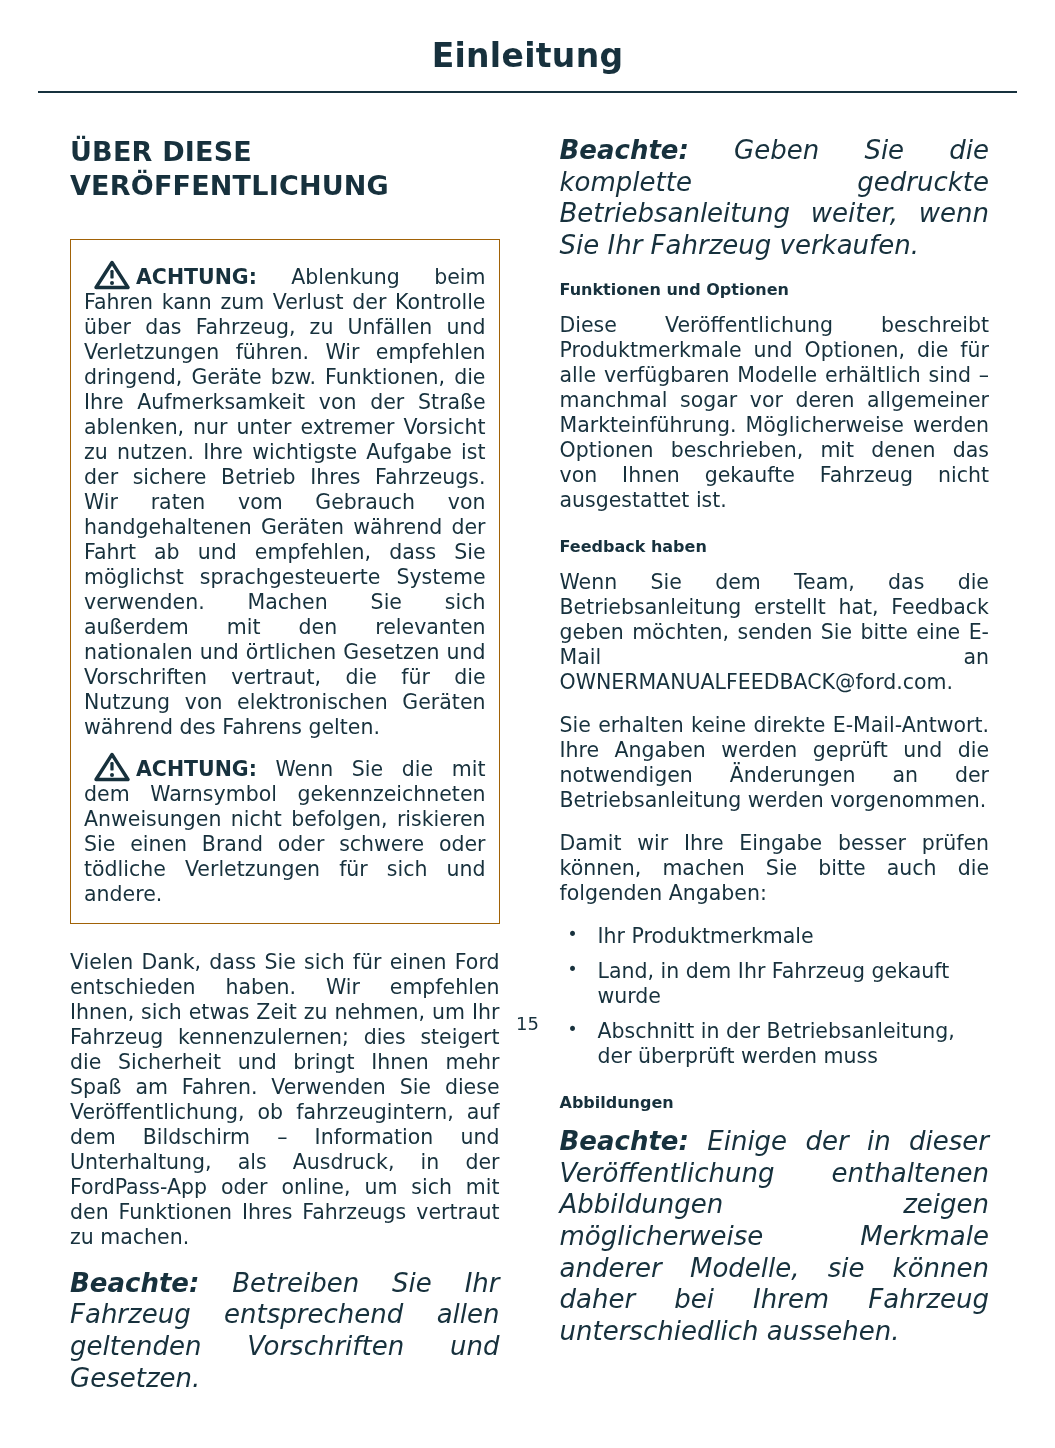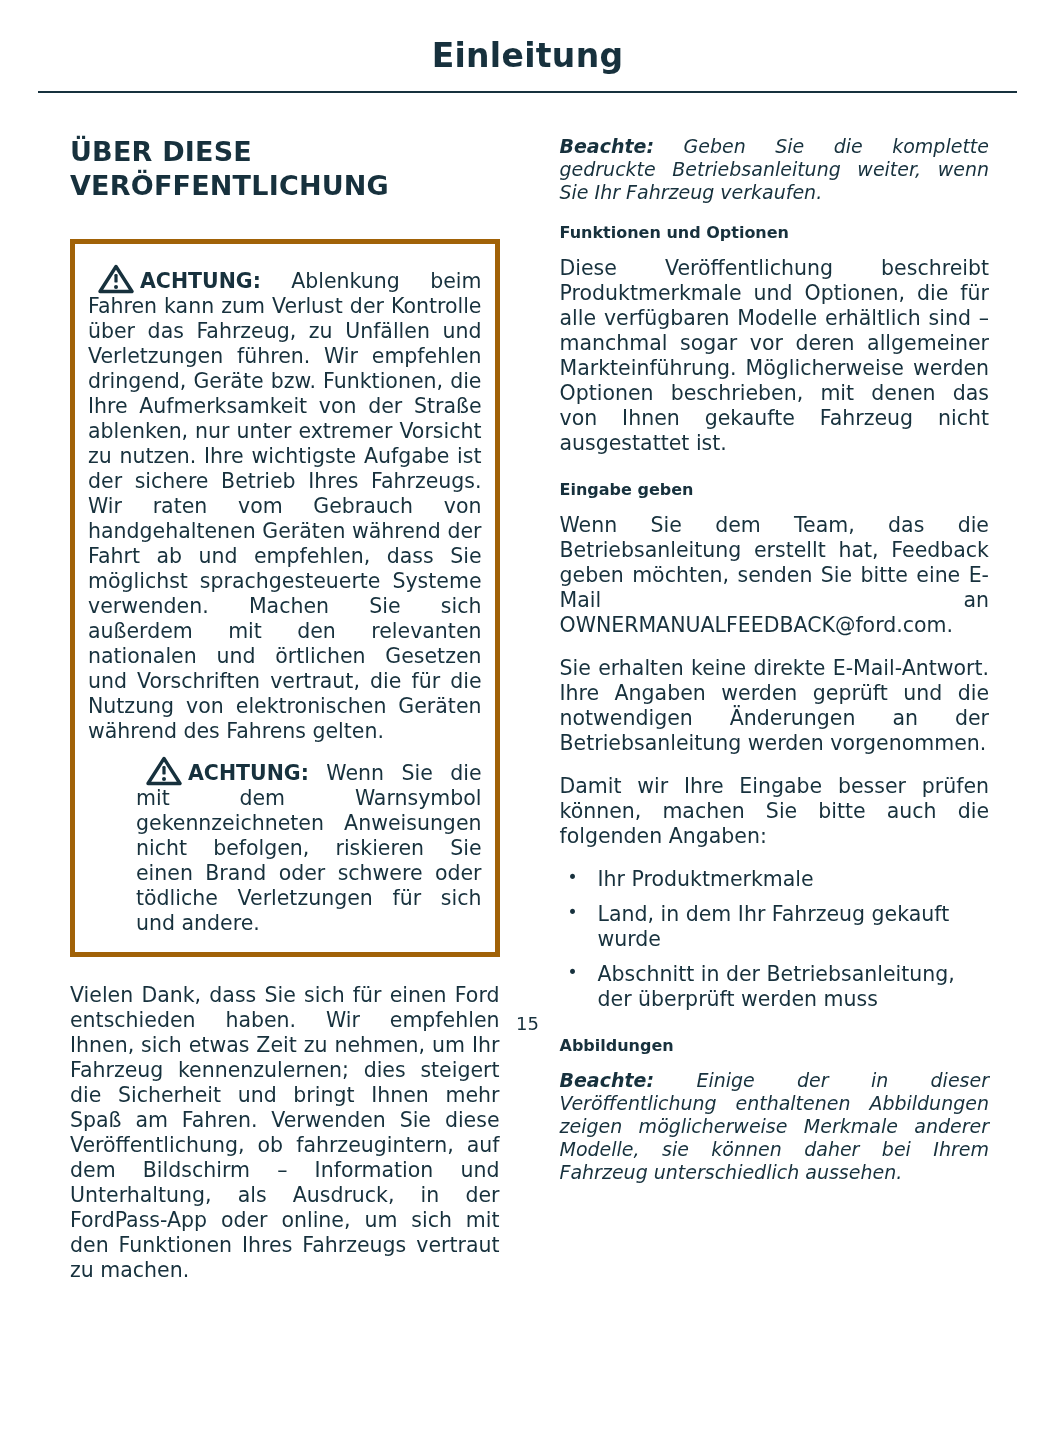--- a/index.html
+++ b/index.html
@@ -35,43 +35,43 @@
   .col { flex: 1; min-width: 0; }
 
   h2.section-title {
     font-size: 27px;
     font-weight: bold;
     line-height: 1.25;
     margin-bottom: 36px;
     letter-spacing: 0.2px;
   }
   .warning-box {
-    border: 5px solid #a16207;
+    border: 1px solid #a16207;
     padding: 20px 13px 16px 13px;
     margin-bottom: 26px;
   }
   p.warning {
     font-size: 20.5px;
     line-height: 1.22;
     text-align: justify;
     text-indent: 10px;
   }
-  p.warning + p.warning { margin-top: 12px; margin-left: 48px; }
+  p.warning + p.warning { margin-top: 12px; }
   .wicon { display: inline-block; text-indent: 0; }
   .wicon svg { vertical-align: -6px; margin-right: 6px; }
 
   p.body {
     font-size: 20.5px;
     line-height: 1.22;
     text-align: justify;
     margin-bottom: 18px;
     overflow-wrap: break-word;
   }
   p.note {
-    font-size: 19px;
+    font-size: 26px;
     line-height: 1.22;
     font-style: italic;
     text-align: justify;
     margin-bottom: 18px;
   }
   p.note strong { font-weight: bold; }
 
   h3.subheading {
     font-size: 16px;
     font-weight: bold;
@@ -135,33 +135,36 @@
           <span class="wicon"><svg width="36" height="30" viewBox="0 0 36 30" aria-hidden="true">
                 <path d="M18 2.5 L34 27.5 L2 27.5 Z" fill="none" stroke="currentColor" stroke-width="3.4" stroke-linejoin="round"></path>
                 <rect x="16.4" y="10" width="3.2" height="8.6" rx="1.2" fill="currentColor"></rect>
                 <circle cx="18" cy="23" r="2" fill="currentColor"></circle>
               </svg></span><strong>ACHTUNG:</strong> <span>Wenn Sie die mit dem Warnsymbol gekennzeichneten Anweisungen nicht befolgen, riskieren Sie einen Brand oder schwere oder tödliche Verletzungen für sich und andere.</span>
         </p>
       </div>
 
       <p class="body">Vielen Dank, dass Sie sich für einen Ford entschieden haben. Wir empfehlen Ihnen, sich etwas Zeit zu nehmen, um Ihr Fahrzeug kennenzulernen; dies steigert die Sicherheit und bringt Ihnen mehr Spaß am Fahren. Verwenden Sie diese Veröffentlichung, ob fahrzeugintern, auf dem Bildschirm – Information und Unterhaltung, als Ausdruck, in der FordPass-App oder online, um sich mit den Funktionen Ihres Fahrzeugs vertraut zu machen.</p>
 
+      <p class="note">
+        <strong>Beachte:</strong> <span>Betreiben Sie Ihr Fahrzeug entsprechend allen geltenden Vorschriften und Gesetzen.</span>
+      </p>
 
     </div>
 
     <div class="col right">
 
       <p class="note">
         <strong>Beachte:</strong> <span>Geben Sie die komplette gedruckte Betriebsanleitung weiter, wenn Sie Ihr Fahrzeug verkaufen.</span>
       </p>
 
       <h3 class="subheading">Funktionen und Optionen</h3>
       <p class="body">Diese Veröffentlichung beschreibt Produktmerkmale und Optionen, die für alle verfügbaren Modelle erhältlich sind – manchmal sogar vor deren allgemeiner Markteinführung. Möglicherweise werden Optionen beschrieben, mit denen das von Ihnen gekaufte Fahrzeug nicht ausgestattet ist.</p>
 
-      <h3 class="subheading">Eingabe geben</h3>
+      <h3 class="subheading">Feedback haben</h3>
       <p class="body">Wenn Sie dem Team, das die Betriebsanleitung erstellt hat, Feedback geben möchten, senden Sie bitte eine E-Mail an OWNERMANUALFEEDBACK@ford.com.</p>
       <p class="body">Sie erhalten keine direkte E-Mail-Antwort. Ihre Angaben werden geprüft und die notwendigen Änderungen an der Betriebsanleitung werden vorgenommen.</p>
       <p class="body">Damit wir Ihre Eingabe besser prüfen können, machen Sie bitte auch die folgenden Angaben:</p>
 
       <ul class="bullet-list">
         <li><span>Ihr Produktmerkmale</span></li>
         <li><span>Land, in dem Ihr Fahrzeug gekauft wurde</span></li>
         <li><span>Abschnitt in der Betriebsanleitung, der überprüft werden muss</span></li>
       </ul>
 

